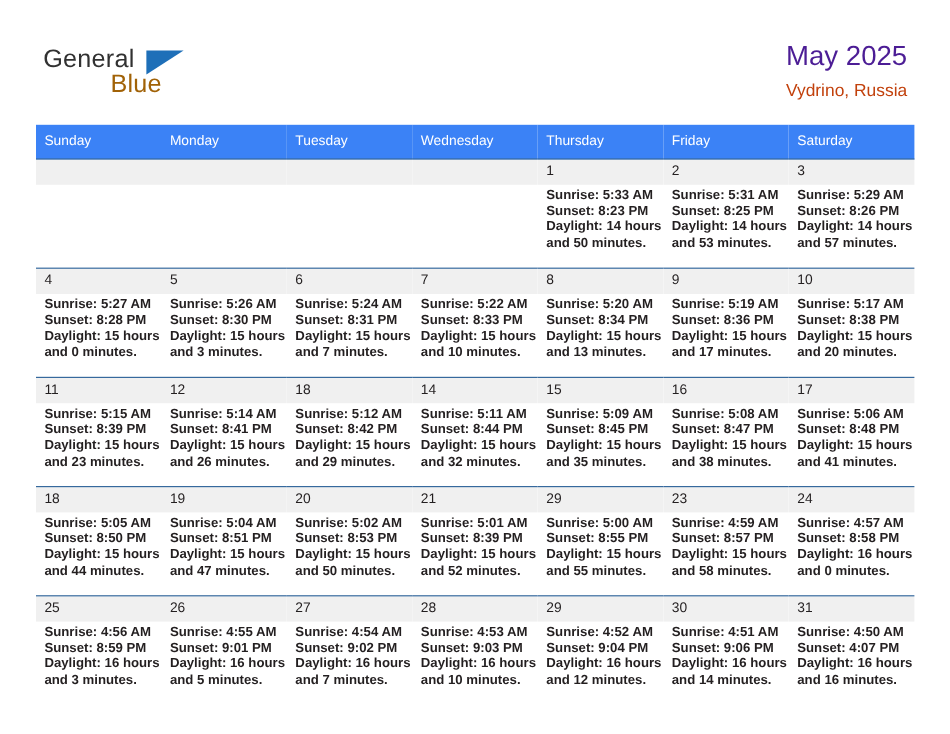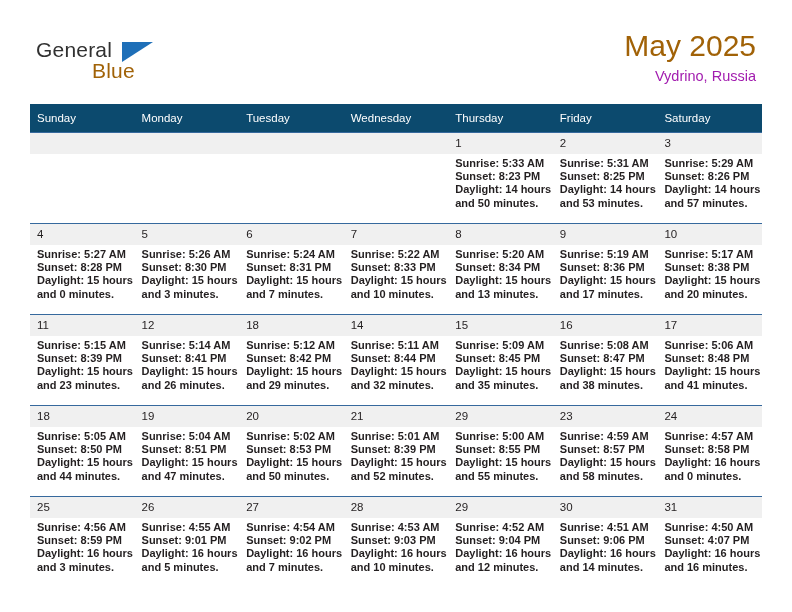--- a/index.html
+++ b/index.html
@@ -65,46 +65,46 @@
     letter-spacing: 0.2px;
   }
 
   .title-block {
     position: absolute;
     right: 36px;
     top: 30px;
     text-align: right;
   }
   .cal-title {
-    font-size: 30px;
+    font-size: 23px;
     font-weight: normal;
-    color: #a16207;
+    color: #4c1d95;
     line-height: 32px;
     white-space: nowrap;
     margin-left: 47px;
   }
   .cal-subtitle {
     font-size: 14.5px;
-    color: #a21caf;
+    color: #c2410c;
     line-height: 20px;
     margin-top: 4px;
     white-space: nowrap;
   }
 
   
   .calendar {
     position: absolute;
     left: 30px;
     top: 104px;
     width: 732px;
     border-collapse: collapse;
     table-layout: fixed;
   }
   .calendar th {
-    background: #0c4a6e;
+    background: #3b82f6;
     color: #ffffff;
     font-size: 11.5px;
     font-weight: normal;
     text-align: left;
     padding: 5px 0 5px 7px;
     height: 18px;
     border: none;
   }
   .calendar td {
     vertical-align: top;

